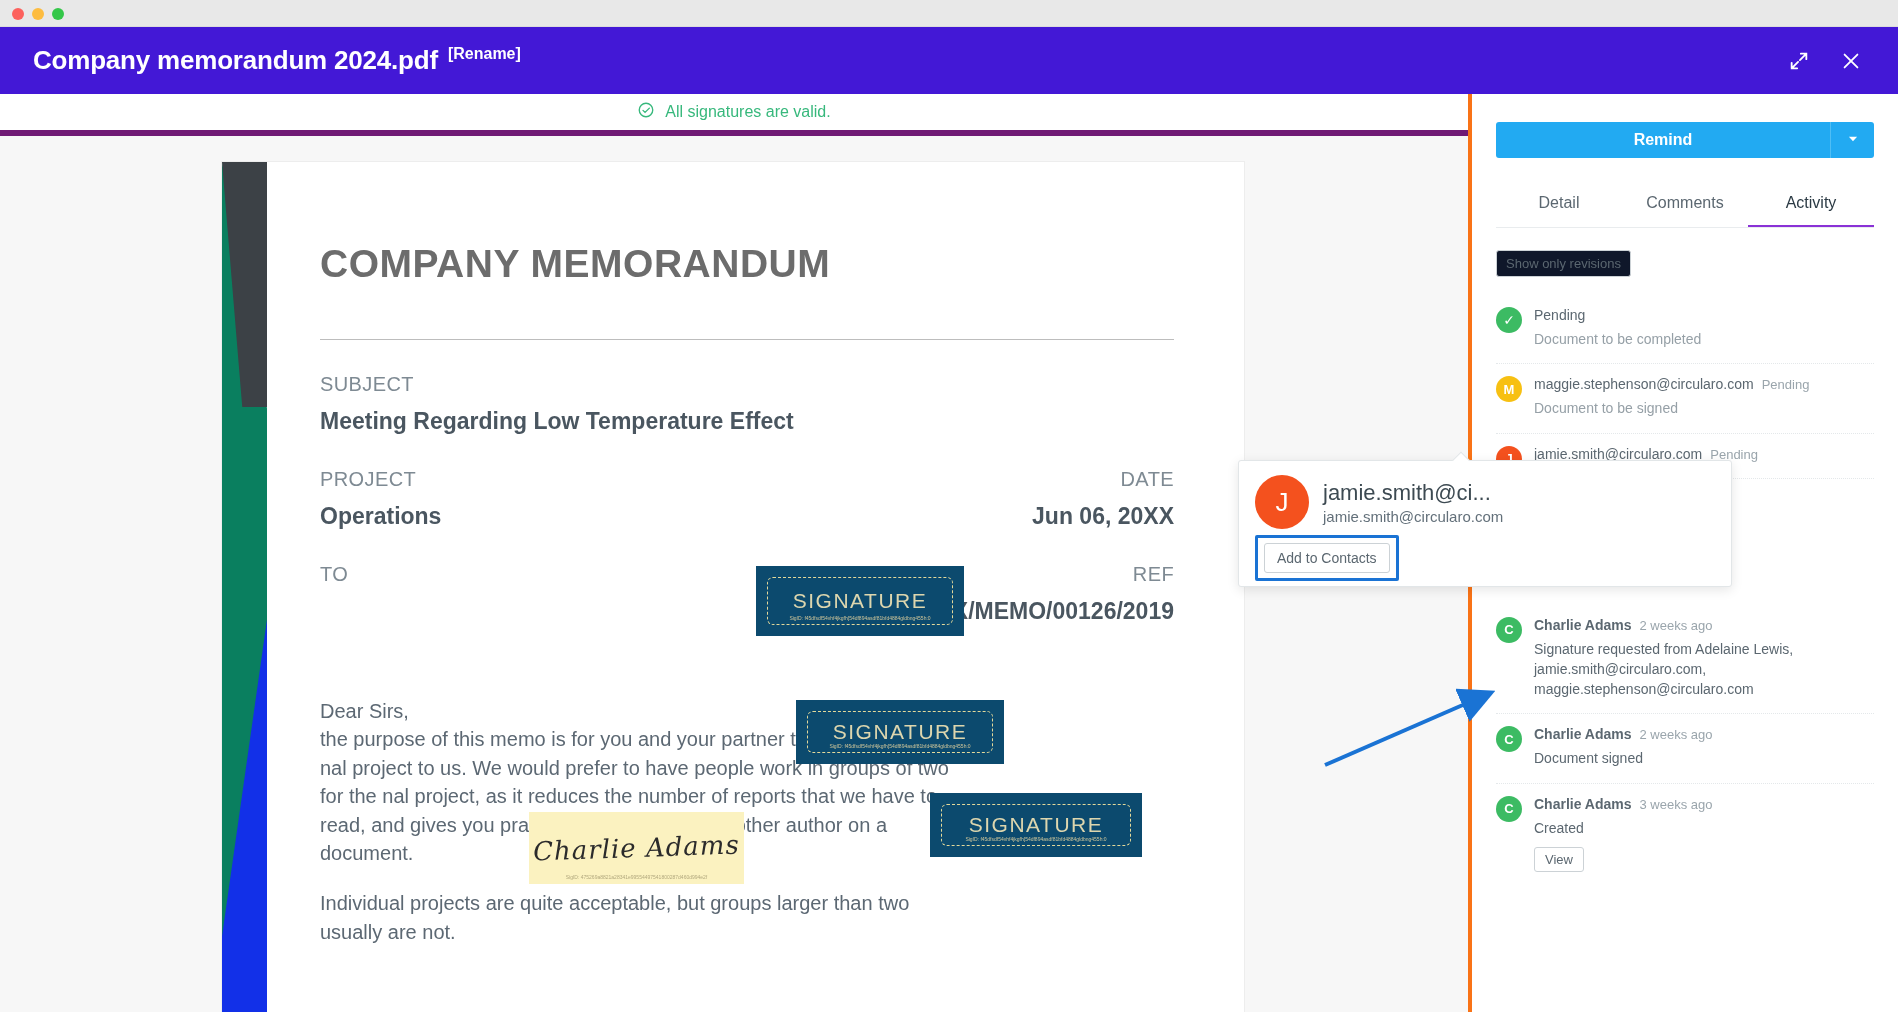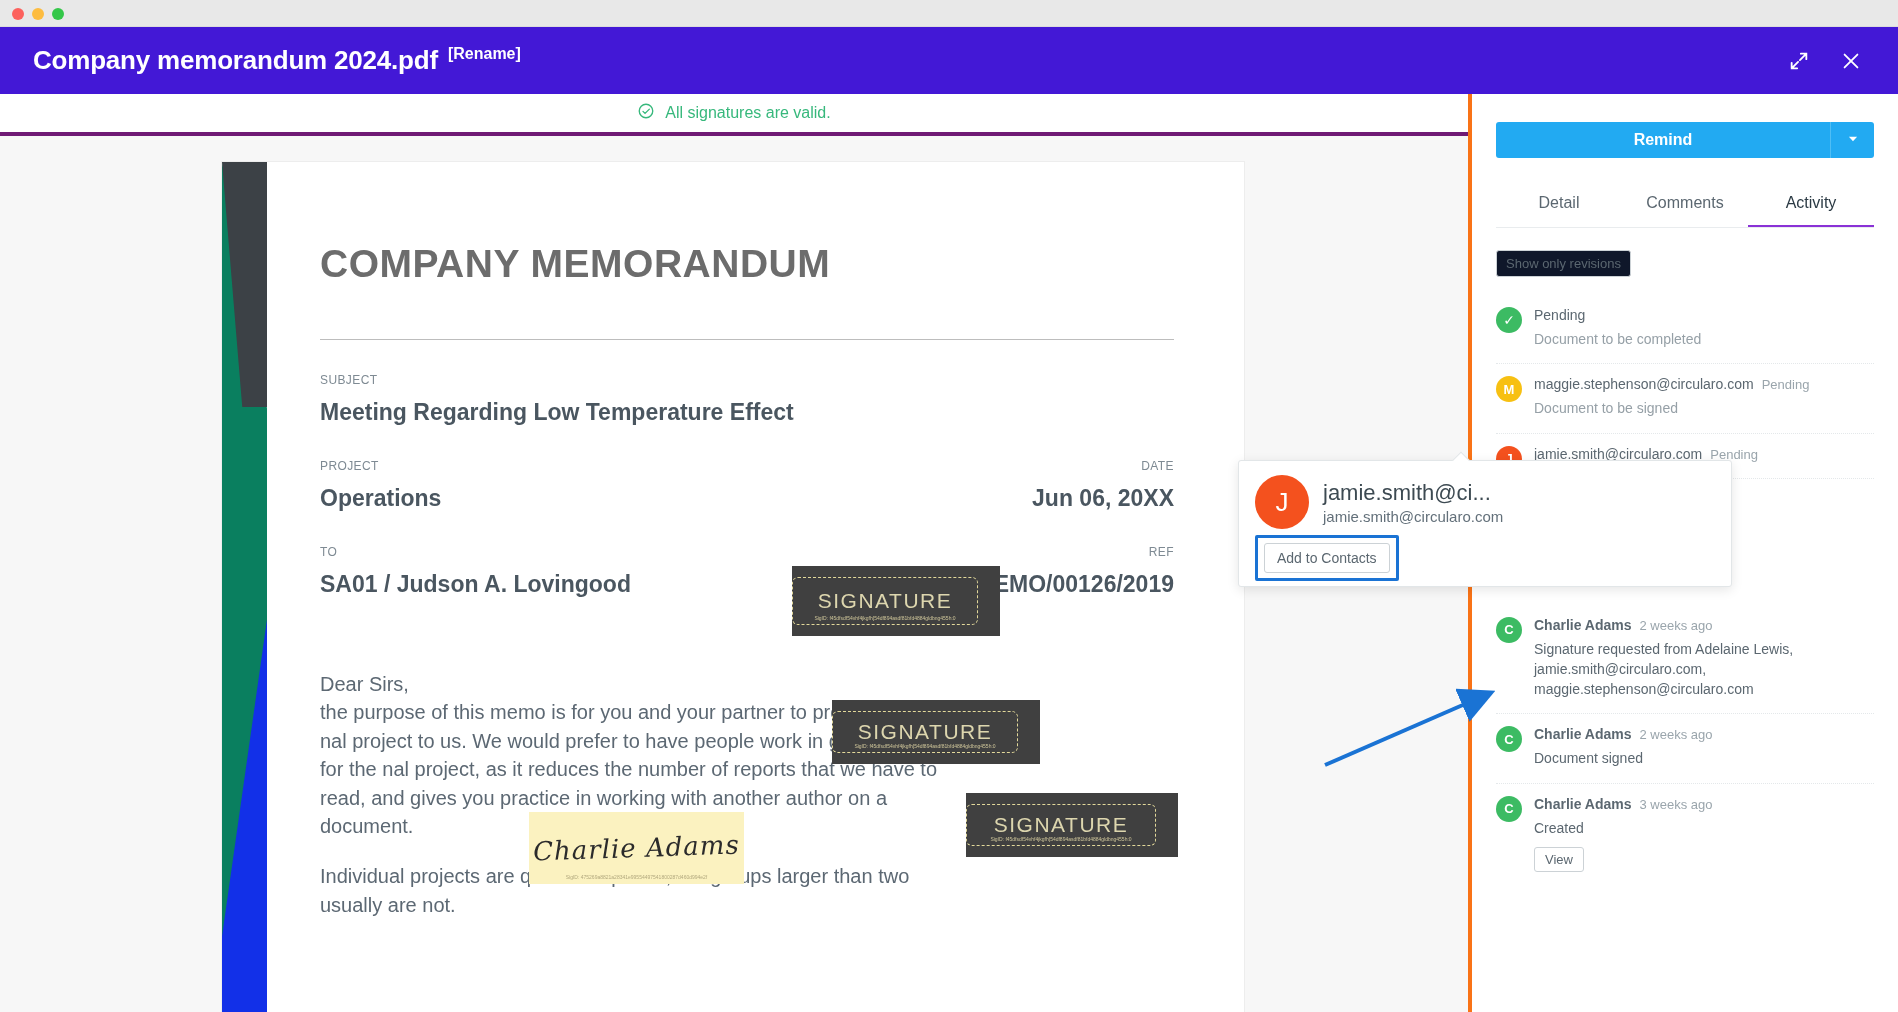--- a/index.html
+++ b/index.html
@@ -40,21 +40,21 @@
   .header-actions {
     margin-left:auto; display:flex; align-items:center; gap:30px; margin-right:36px;
   }
   .hdr-icon { width:22px; height:22px; color:#fff; cursor:pointer; }
 
   
   .valid-banner {
     position:absolute; left:0; top:94px; width:1468px; height:42px;
     background:#ffffff;
     display:flex; align-items:center; justify-content:center; gap:10px;
-    border-bottom:4px solid #701a75;
+    border-bottom:6px solid #701a75;
   }
   .valid-text { color:#37b87c; font-size:16px; }
 
   
   .viewer {
     position:absolute; left:0; top:136px; width:1468px; height:876px;
     background:#f7f7f7; overflow:hidden;
   }
   .page {
     position:absolute; left:222px; top:26px;
@@ -82,35 +82,35 @@
   }
 
   .page-inner { position:absolute; left:98px; top:0; right:70px; }
   .memo-title {
     font-size:39px; font-weight:bold; color:#6c6c6c;
     letter-spacing:0.5px; margin-top:80px;
   }
   .memo-rule { height:1px; background:#bdbdbd; margin-top:53px; }
 
   .field-block { margin-top:33px; }
-  .field-label { font-size:12px; color:#7e8a93; letter-spacing:0.4px; }
+  .field-label { font-size:20px; color:#7e8a93; letter-spacing:0.4px; }
   .field-value { font-size:23px; color:#4a5660; font-weight:bold; margin-top:12px; }
   .row { display:flex; justify-content:space-between; align-items:flex-start;gap:23px; }
   .right-col { text-align:right; }
 
   .body-text {
     margin-top:72px; font-size:20px; line-height:1.42; color:#5c6873;
     width:640px;
   }
   .body-text p + p { margin-top:22px; }
 
   
   .sig {
-    position:absolute; background:#404040;
-    display:flex; align-items:flex-start; justify-content:center; flex-direction:column;margin-left:36px;
+    position:absolute; background:#0c4a6e;
+    display:flex; align-items:center; justify-content:center; flex-direction:column;
   }
   .sig-inner {
     border:1px dashed #e2d89a; border-radius:6px;
     width:calc(100% - 22px); height:calc(100% - 22px);
     display:flex; align-items:center; justify-content:center;
     position:relative;
   }
   .sig-word { font-size:21px; color:#ddd6ae; letter-spacing:1.5px; }
   .sig-id {
     position:absolute; bottom:3px; left:0; right:0; text-align:center;
@@ -294,21 +294,20 @@
           </div>
           <div class="right-col">
             <div class="field-label">DATE</div>
             <div class="field-value">Jun 06, 20XX</div>
           </div>
         </div>
 
         <div class="field-block row">
           <div>
             <div class="field-label">TO</div>
-            <div class="field-value">SA01 / Judson A. Lovingood</div>
           </div>
           <div class="right-col">
             <div class="field-label">REF</div>
             <div class="field-value">PX/MEMO/00126/2019</div>
           </div>
         </div>
 
         <div class="body-text">
           <p>Dear Sirs,</p>
           <p style="margin-top:0">the purpose of this memo is for you and your partner to propose your nal project to us. We would prefer to have people work in groups of two for the nal project, as it reduces the number of reports that we have to read, and gives you practice in working with another author on a document.</p>

